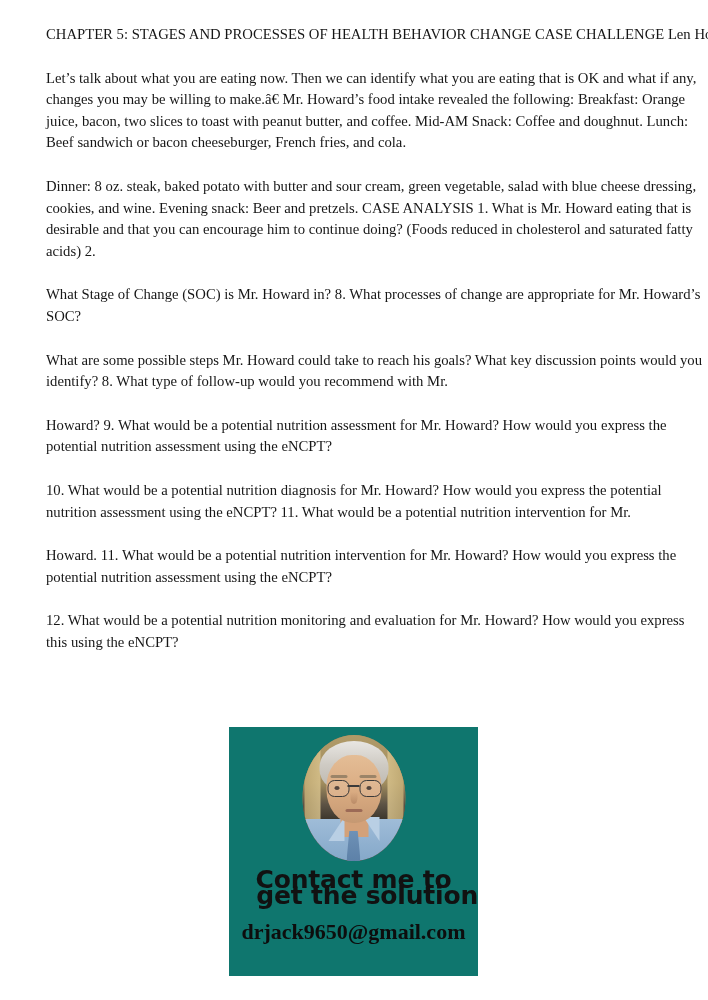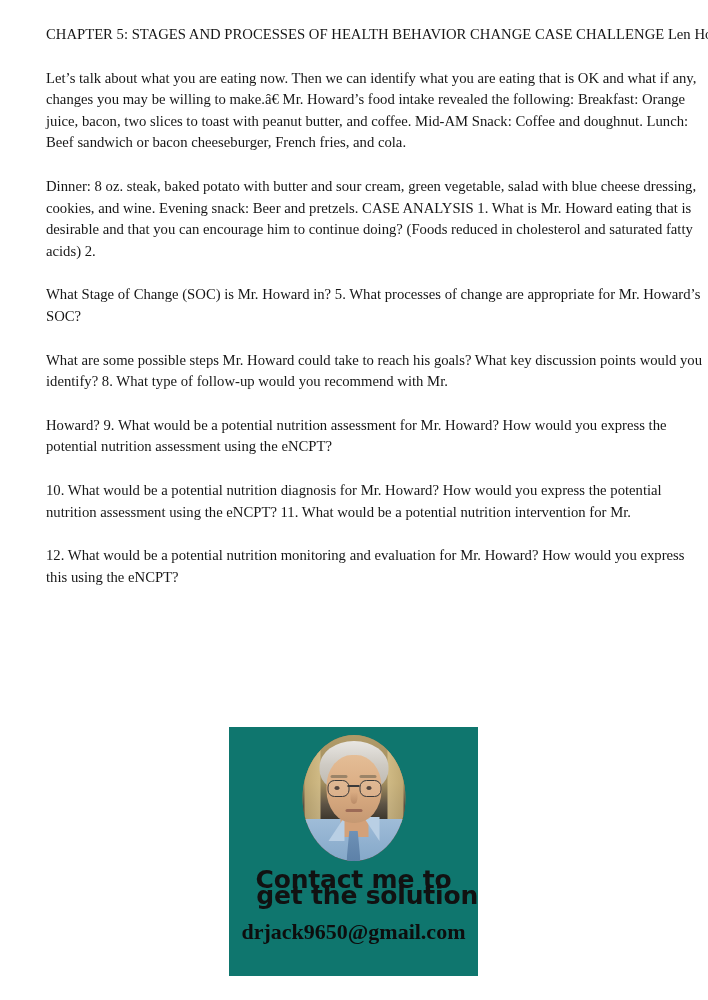--- a/index.html
+++ b/index.html
@@ -226,24 +226,25 @@
 </style>
 </head>
 <body>
 
 <div id="page">
 
   <div id="doc-text">
     <p class="para nowrap-head">CHAPTER 5: STAGES AND PROCESSES OF HEALTH BEHAVIOR CHANGE CASE CHALLENGE Len Howard is a 47-year-old male executive in a Fortune 500 company. In a recent physical exam, he was 5'11â€ tall and weighed 175 Lb. His serum cholesterol was 290 (desirable less than 200 mg/dL) with HDL of 40 (desirable 40 mg/dL or higher) and LDL of 160 (Desirable less than 130 mg/dL.) His family history revealed that his father and older brother both died of heart disease. His wife is employed as an attorney, and they have a 15-year old son. Nutritionist: “You mentioned that the doctor wants you to try modifying your diet.</p>
     <p class="para">Let’s talk about what you are eating now. Then we can identify what you are eating that is OK and what if any, changes you may be willing to make.â€ Mr. Howard’s food intake revealed the following: Breakfast: Orange juice, bacon, two slices to toast with peanut butter, and coffee. Mid-AM Snack: Coffee and doughnut. Lunch: Beef sandwich or bacon cheeseburger, French fries, and cola.</p>
     <p class="para">Dinner: 8 oz. steak, baked potato with butter and sour cream, green vegetable, salad with blue cheese dressing, cookies, and wine. Evening snack: Beer and pretzels. CASE ANALYSIS 1. What is Mr. Howard eating that is desirable and that you can encourage him to continue doing? (Foods reduced in cholesterol and saturated fatty acids) 2.</p>
-    <p class="para">What Stage of Change (SOC) is Mr. Howard in? 5. What processes of change are appropriate for Mr. Howard’s SOC?</p>
+    <p class="para">What Stage of Change (SOC) is Mr. Howard in? 8. What processes of change are appropriate for Mr. Howard’s SOC?</p>
     <p class="para">What are some possible steps Mr. Howard could take to reach his goals? What key discussion points would you identify? 8. What type of follow-up would you recommend with Mr.</p>
     <p class="para">Howard? 9. What would be a potential nutrition assessment for Mr. Howard? How would you express the potential nutrition assessment using the eNCPT?</p>
     <p class="para">10. What would be a potential nutrition diagnosis for Mr. Howard? How would you express the potential nutrition assessment using the eNCPT? 11. What would be a potential nutrition intervention for Mr.</p>
+    <p class="para">Howard. 11. What would be a potential nutrition intervention for Mr. Howard? How would you express the potential nutrition assessment using the eNCPT?</p>
     <p class="para">12. What would be a potential nutrition monitoring and evaluation for Mr. Howard? How would you express this using the eNCPT?</p>
   </div>
 
   <div id="promo-overlay" style="background: #0f766e;">
 
     <div id="promo-portrait">
       <div class="pt-bg"></div>
       <div class="pt-frame-l"></div>
       <div class="pt-frame-r"></div>
       <div class="pt-shirt"></div>

